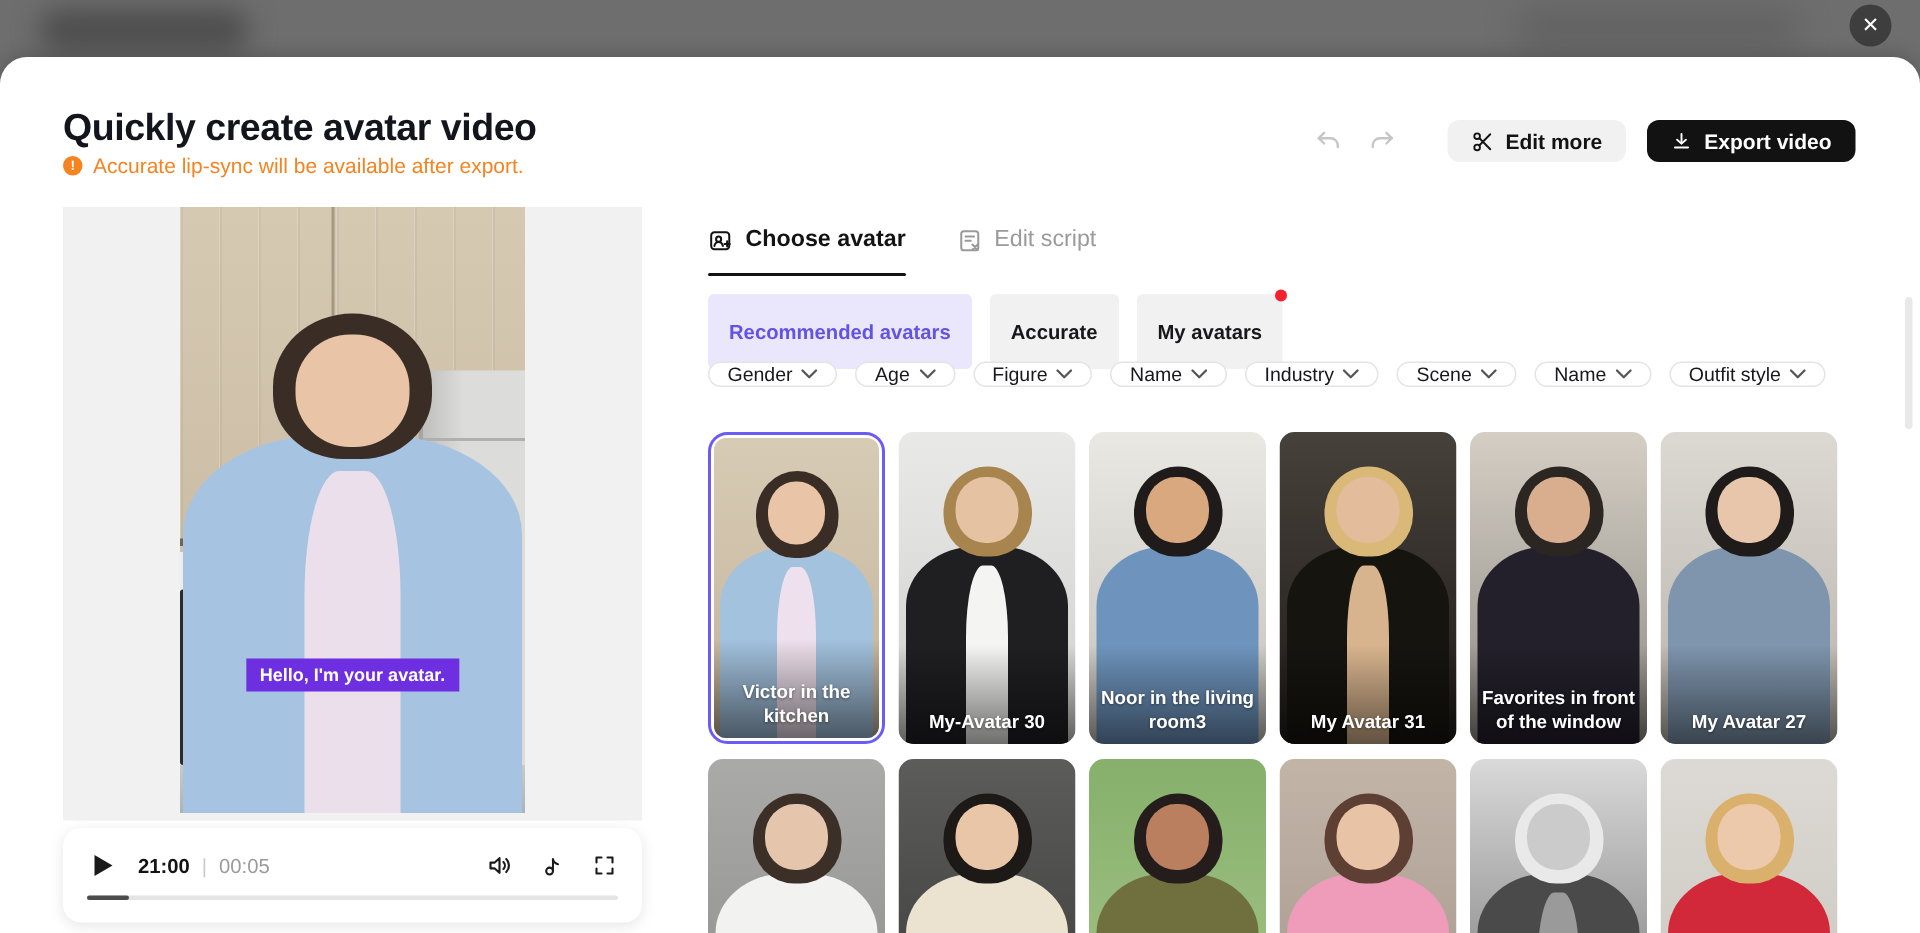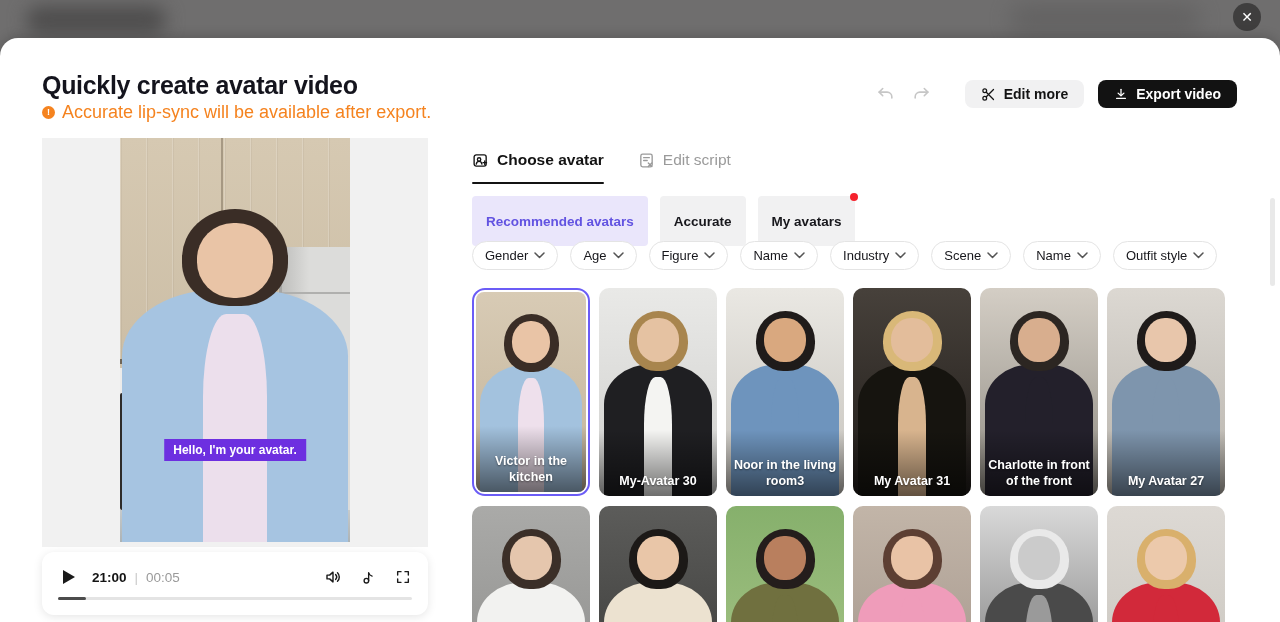--- a/index.html
+++ b/index.html
@@ -10,21 +10,21 @@
   .topbar { position:absolute; top:0; left:0; right:0; height:44px; background:#6f6e6e; }
   .logo-blur { position:absolute; top:6px; left:26px; width:140px; height:28px; background:#4e4d4d; border-radius:14px; filter:blur(9px); }
   .topbar-smudge { position:absolute; top:6px; right:80px; width:190px; height:26px; background:#5d5c5c; border-radius:13px; filter:blur(11px); opacity:.7; }
   .close-btn { position:absolute; top:3px; right:19px; width:28px; height:28px; border-radius:50%; background:#3f3e3e; border:none; color:#fff; font-size:14px; line-height:28px; text-align:center; cursor:pointer; font-family:"DejaVu Sans",sans-serif; }
 
   
   .modal { position:absolute; top:38px; left:0; right:0; bottom:0; background:#fff; border-radius:18px 18px 0 0; box-shadow:0 -2px 12px rgba(0,0,0,.18); }
 
   
   .page-title { position:absolute; left:42px; top:33px; font-size:25px; font-weight:bold; color:#14141d; letter-spacing:-.3px; }
-  .notice { position:absolute; left:42px; top:64px; display:flex; align-items:center; gap:7px; color:#F5831F; font-size:18px; }
+  .notice { position:absolute; left:42px; top:64px; display:flex; align-items:center; gap:7px; color:#F5831F; font-size:14px; }
   .info-icon { width:13px; height:13px; border-radius:50%; background:#F5831F; color:#fff; font-size:9px; font-weight:bold; line-height:13px; text-align:center; display:inline-block; }
   .info-icon::after { content:"!"; }
 
   .header-actions { position:absolute; right:43px; top:42px; display:flex; align-items:center; gap:14px; }
   .icon-btn { width:22px; height:22px; background:none; border:none; display:flex; align-items:center; justify-content:center; cursor:default; }
   .btn-light, .btn-dark { height:28px; border:none; border-radius:8px; display:flex; align-items:center; gap:8px; padding:0 16px; font-size:14px; font-weight:bold; font-family:"Liberation Sans",sans-serif; cursor:pointer; }
   .btn-light { background:#f1f1f2; color:#131313; margin-left:18px; }
   .btn-dark  { background:#121212; color:#ffffff; }
 
   
@@ -66,21 +66,21 @@
   .tab { position:relative; display:flex; align-items:center; gap:8px; font-size:15.5px; color:#9a9a9a; background:none; border:none; font-family:"Liberation Sans",sans-serif; cursor:pointer; padding:0; height:24px; }
   .tab.active { color:#131313; font-weight:bold; }
   .tab.active::after { content:""; position:absolute; left:0; right:0; bottom:-12px; height:2.5px; background:#131313; border-radius:2px; }
 
   .pills { position:absolute; left:472px; top:158px; display:flex; gap:12px; }
   .pill { position:relative; height:50px; border:none; border-radius:4px; background:#f1f1f2; color:#17171c; font-size:13.5px; font-weight:600; padding:0 14px; font-family:"Liberation Sans",sans-serif; cursor:pointer; }
   .pill.selected { background:#EAE6FB; color:#6253E1; }
   .pill-badge { position:absolute; top:-3px; right:-3px; width:8px; height:8px; border-radius:50%; background:#F5222D; }
 
   .filters { position:absolute; left:472px; top:203px; display:flex; gap:12px; }
-  .filter { height:29px; background:#fff; border:1px solid #e4e4e4; border-radius:15px; display:flex; align-items:center; gap:6px; padding:0 12px; font-size:13px; color:#17171c; font-family:"Liberation Sans",sans-serif; cursor:pointer; }
+  .filter { height:17px; background:#fff; border:1px solid #e4e4e4; border-radius:15px; display:flex; align-items:center; gap:6px; padding:0 12px; font-size:13px; color:#17171c; font-family:"Liberation Sans",sans-serif; cursor:pointer; }
 
   
   .grid { position:absolute; left:472px; top:250px; display:grid; grid-template-columns:repeat(6,118px); gap:10px 9px; }
   .card { position:relative; width:118px; height:208px; cursor:pointer; }
   .photo-wrap { position:absolute; inset:0; border-radius:10px; overflow:hidden; }
   .card.selected::before { content:""; position:absolute; inset:0; border:2px solid #6B5CF6; border-radius:13px; z-index:4; }
   .card.selected .photo-wrap { inset:4px; border-radius:8px; }
   .photo { position:absolute; inset:0; background:linear-gradient(var(--bg1,#ccc), var(--bg2,#aaa)); }
   .p-hair { position:absolute; left:25%; top:11%; width:50%; height:29%; border-radius:52% 52% 48% 48%; background:var(--hair,#333); }
   .p-head { position:absolute; left:32.5%; top:14.5%; width:35%; height:21%; border-radius:48%; background:var(--skin,#e9c4a6); }
@@ -329,21 +329,21 @@
         </div>
       <div class="card" style="--bg1: #d4cec5; --bg2: #8e8a82; --skin: #d8ae8e; --hair: #2c2622; --shirt: #23202b; --inner: #23202b;">
           <div class="photo-wrap">
             <div class="photo">
               <div class="p-body"></div>
               <div class="p-inner"></div>
               <div class="p-hair"></div>
               <div class="p-head"></div>
             </div>
             <div class="card-shade"></div>
-            <div class="card-label">Charlotte in front of the front</div>
+            <div class="card-label">Favorites in front of the window</div>
           </div>
         </div>
       <div class="card" style="--bg1: #dcd8d2; --bg2: #b6b2ab; --skin: #e8c6ab; --hair: #1f1b1a; --shirt: #7e95ad; --inner: #7e95ad;">
           <div class="photo-wrap">
             <div class="photo">
               <div class="p-body"></div>
               <div class="p-inner"></div>
               <div class="p-hair"></div>
               <div class="p-head"></div>
             </div>

